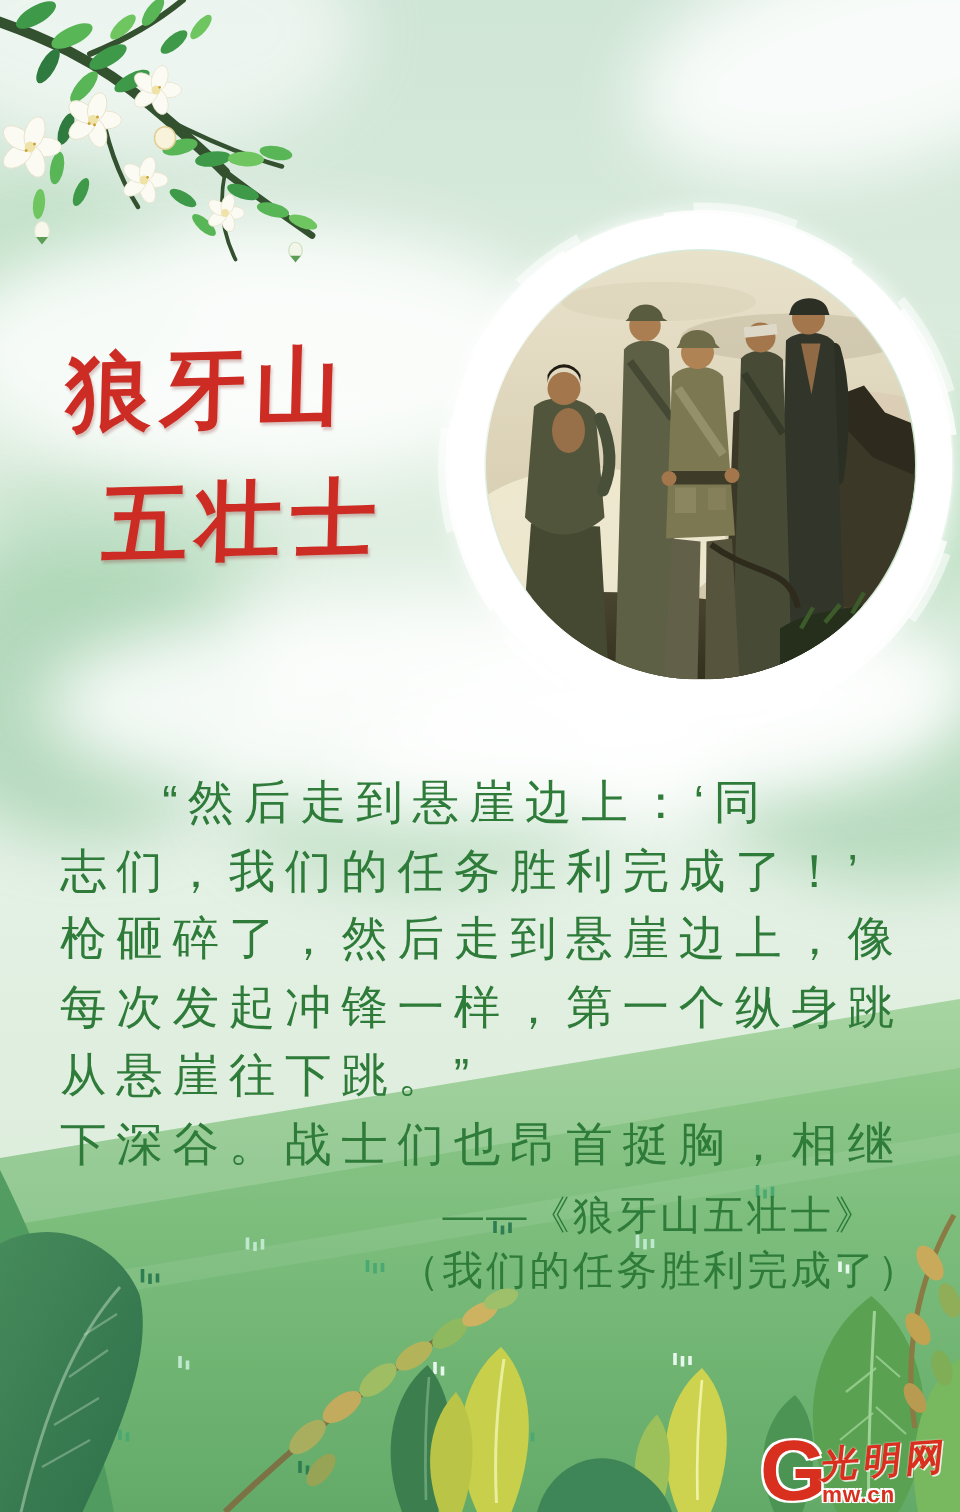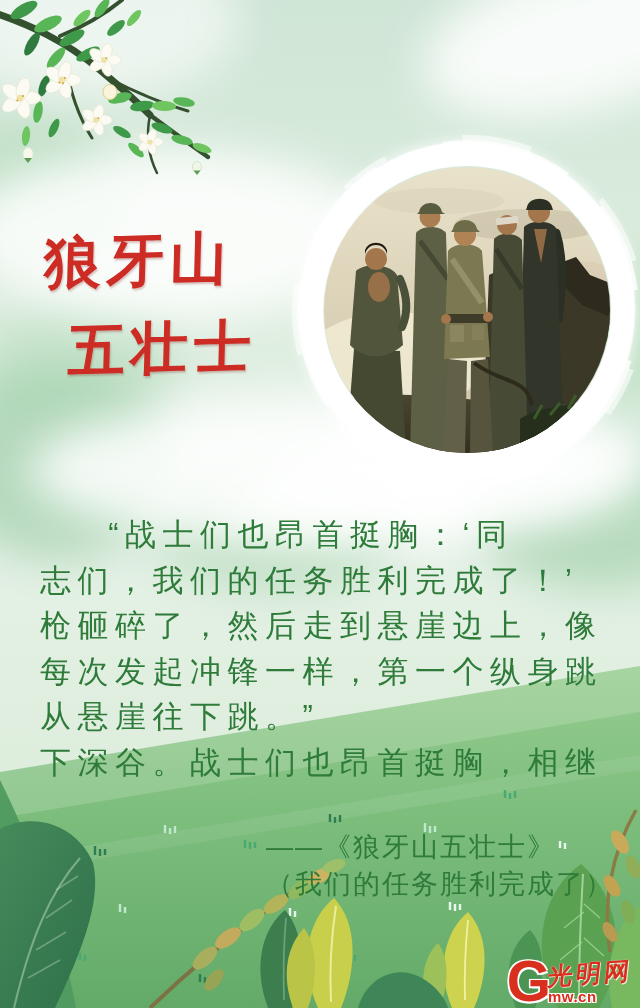--- a/index.html
+++ b/index.html
@@ -34,21 +34,21 @@
   }
   .brush-arcs{position:absolute;left:283px;top:126px;z-index:4;}
   
   .quote{position:absolute;left:40px;top:512px;width:578px;z-index:8;}
   .quote-line{
     color:#2e7b3a;font-size:31px;line-height:45.5px;height:45.5px;
     letter-spacing:6.5px;white-space:nowrap;font-weight:500;
   }
   .quote-line.indent{text-indent:2.2em;}
   
-  .attvan{position:absolute;right:26px;top:829px;text-align:left;z-index:8;}
+  .attvan{position:absolute;right:26px;top:792px;text-align:center;z-index:8;}
   .att-line{color:#2e7b3a;font-size:27px;line-height:37px;letter-spacing:2px;white-space:nowrap;font-weight:500;}
   
   .logo{position:absolute;right:8px;bottom:3px;display:flex;align-items:flex-start;z-index:10;}
   .logo-g{
     font-size:57px;line-height:.85;font-weight:900;color:#d92f1e;
     text-shadow:0 0 2px #fff,1.5px 1.5px 0 #fff,-1.5px -1.5px 0 #fff,1.5px -1.5px 0 #fff,-1.5px 1.5px 0 #fff;
   }
   .logo-col{margin-left:-3px;display:flex;flex-direction:column;align-items:flex-start;}
   .logo-name{
     font-size:25px;font-weight:900;color:#d92f1e;letter-spacing:3px;white-space:nowrap;
@@ -334,21 +334,21 @@
       <circle cx="122" cy="152" r="5" fill="#a3764c"></circle>
       <circle cx="164" cy="150" r="5" fill="#a3764c"></circle>
       <path d="M150,196 C180,218 202,210 208,238" stroke="#2e2b1c" stroke-width="4" fill="none"></path>
 
       <path d="M196,252 C220,236 252,242 286,226 L286,286 L196,286 Z" fill="#252f1b"></path>
       <path d="M210,252 l8,-14 M226,248 l10,-12 M244,242 l8,-14 M262,238 l10,-12" stroke="#3c5a2a" stroke-width="3" fill="none"></path>
     </svg>
   </div>
 
   <div class="quote">
-    <div class="quote-line indent">“战士们也昂首挺胸：‘同</div>
+    <div class="quote-line indent">“然后走到悬崖边上：‘同</div>
     <div class="quote-line">志们，我们的任务胜利完成了！’</div>
     <div class="quote-line">枪砸碎了，然后走到悬崖边上，像</div>
     <div class="quote-line">每次发起冲锋一样，第一个纵身跳</div>
     <div class="quote-line">从悬崖往下跳。”</div>
     <div class="quote-line">下深谷。战士们也昂首挺胸，相继</div>
   </div>
 
   <div class="attvan">
     <div class="att-line">——《狼牙山五壮士》</div>
     <div class="att-line">（我们的任务胜利完成了）</div>

